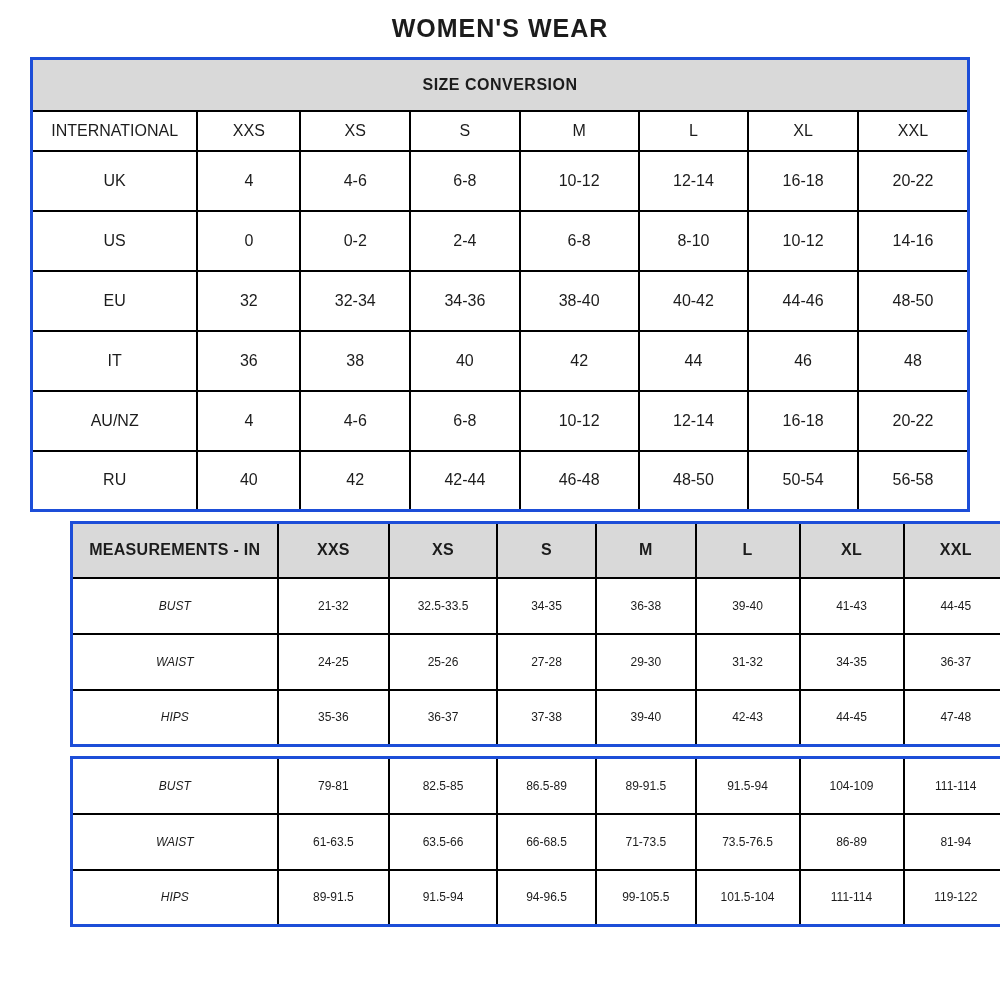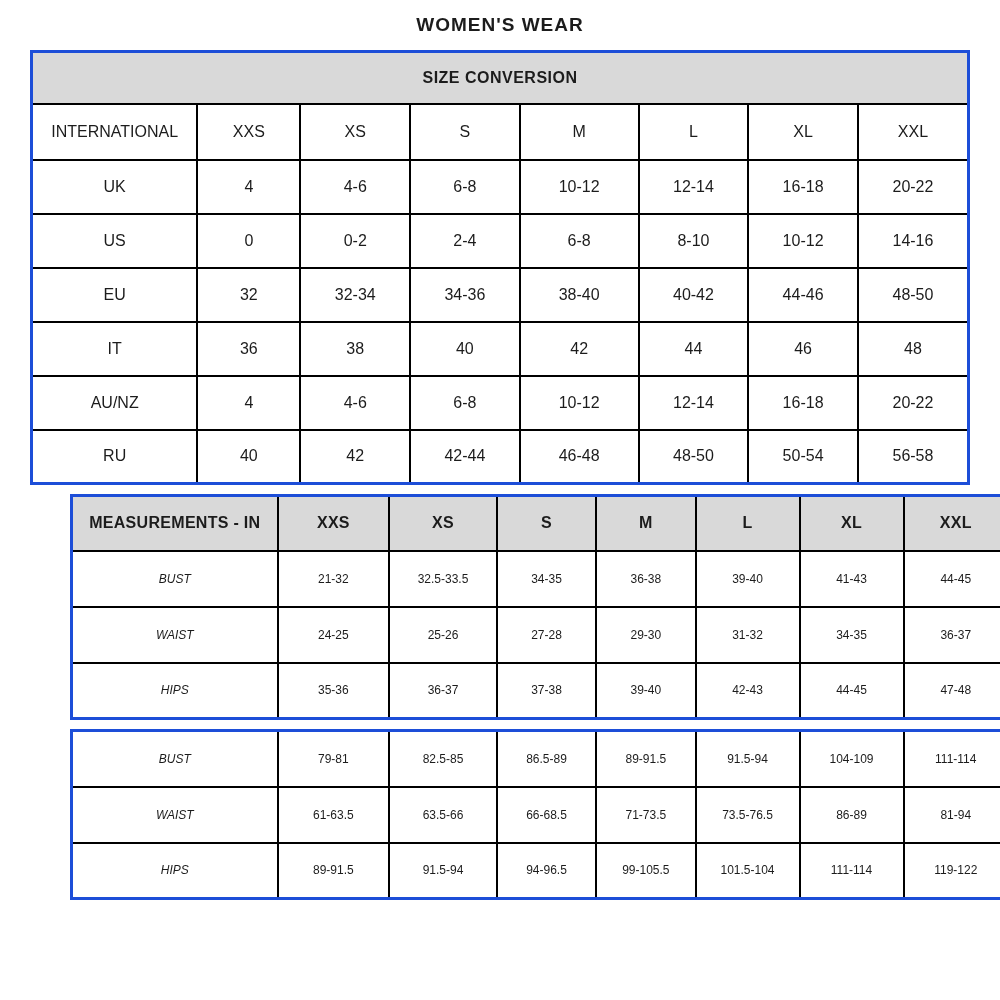--- a/index.html
+++ b/index.html
@@ -11,21 +11,21 @@
     font-family: "Liberation Sans", sans-serif;
     color: #1c1c1c;
   }
   .page {
     width: 1000px;
     height: 1000px;
     padding: 10px 30px 14px 30px;
   }
   .page-title {
     text-align: center;
-    font-size: 19px;
+    font-size: 25px;
     font-weight: bold;
     letter-spacing: 1px;
     margin: 4px 0 14px 0;
   }
   table {
     border-collapse: collapse;
     width: 940px;
     table-layout: fixed;
     border: 3px solid #1d4ed8;
   }
@@ -40,26 +40,26 @@
   
   .t-conv .banner-cell {
     background: #d9d9d9;
     height: 52px;
     font-size: 16px;
     font-weight: bold;
     letter-spacing: 0.5px;
   }
   .t-conv .head-cell {
     background: #ffffff;
-    height: 56px;
+    height: 40px;
     font-size: 16px;
     font-weight: normal;
   }
   .t-conv .label-cell, .t-conv .val-cell {
-    height: 54px;
+    height: 60px;
     font-size: 16px;
     font-weight: normal;
   }
   
   .t-meas .head-cell {
     background: #d9d9d9;
     height: 55px;
     font-size: 16px;
     font-weight: bold;
     letter-spacing: 0.3px;

